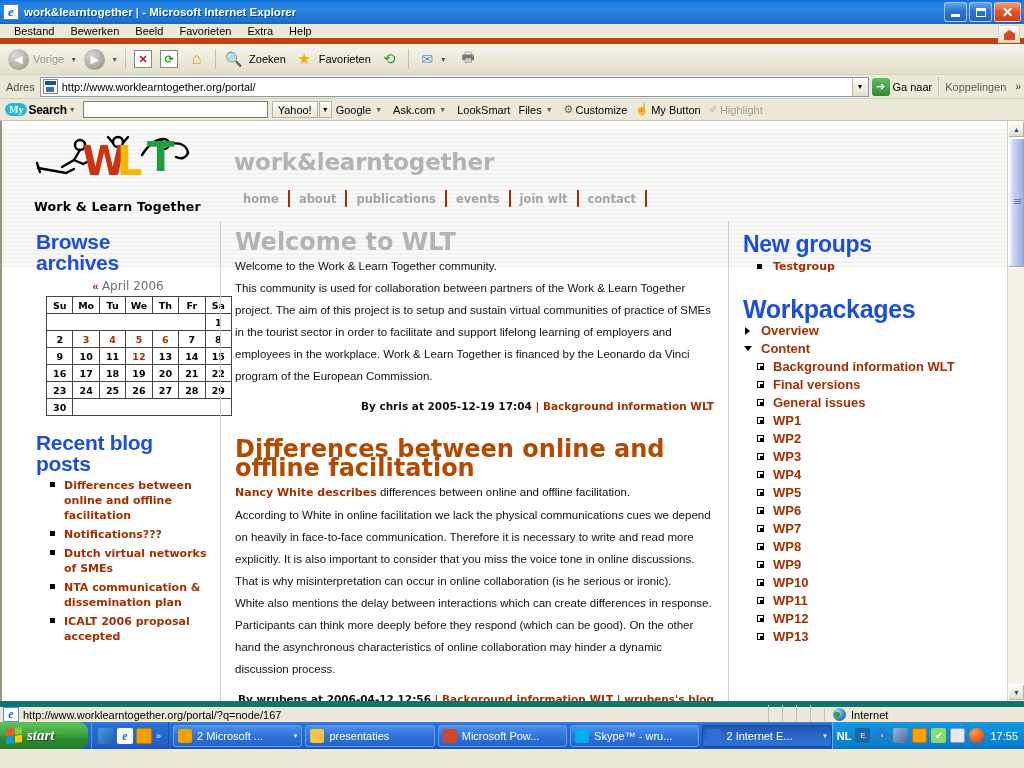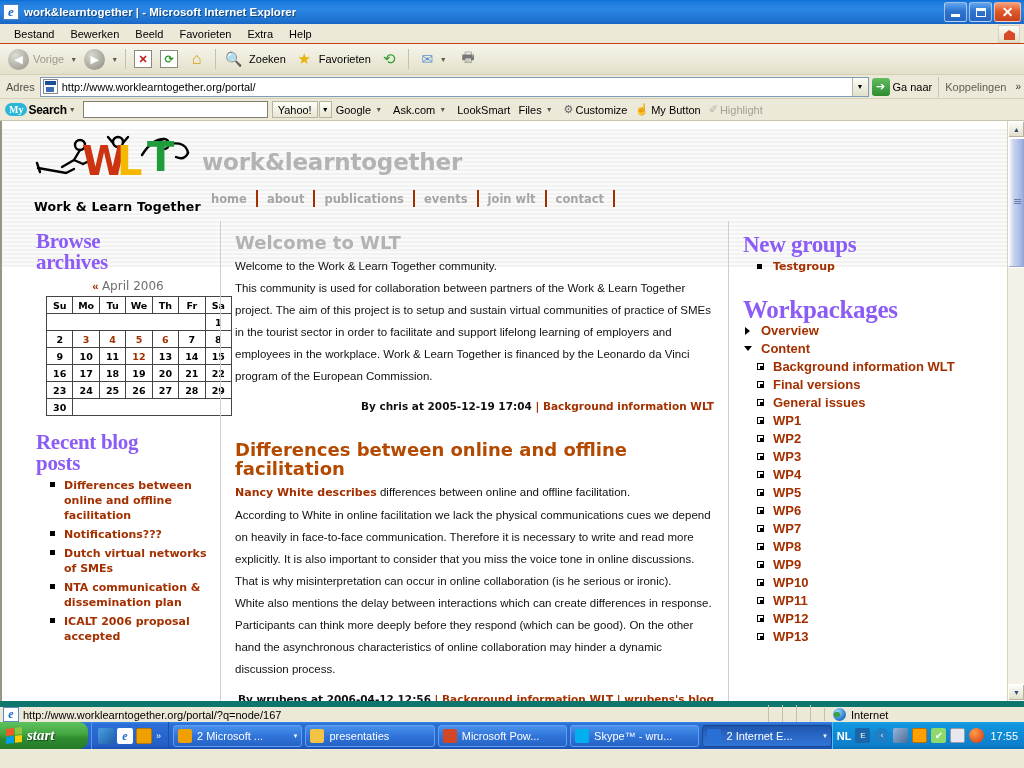--- a/index.html
+++ b/index.html
@@ -38,21 +38,21 @@
     background:linear-gradient(to bottom,#5fa6ee,#2f74cf 45%,#2565c0);
   }
   .wbtn.close{ background:linear-gradient(to bottom,#f5a07a,#e05a2a 45%,#c9401c); width:27px;}
   .wbtn .minglyph{ width:9px;height:3px;background:#fff;margin-top:6px;}
   .wbtn .maxglyph{ width:10px;height:9px;border:1.5px solid #fff;border-top-width:3px;}
   .wbtn .xglyph{ font-size:14px; line-height:12px; font-family:"Liberation Sans",sans-serif;}
 
   
   #menubar{
     height:20px;background:#ece9d8;display:flex;align-items:center;
-    padding-left:6px;border-bottom:1px solid #c2410c;position:relative;
+    padding-left:6px;border-bottom:6px solid #c2410c;position:relative;
   }
   #menubar .mi{ padding:2px 8px; font-size:11px; color:#000; }
   #mb-logo{ position:absolute;right:4px;top:1px;width:22px;height:18px;
     background:linear-gradient(to bottom,#fcfbf4,#e4e0cb); border:1px solid #d6d2bc;}
   #mb-logo:after{content:"";position:absolute;left:5px;top:4px;width:11px;height:10px;
     background:#d64a2a; clip-path:polygon(0 40%,45% 0,100% 35%,100% 100%,0 100%);}
 
   
   #toolbar{
     height:31px;background:linear-gradient(to bottom,#f6f5ec,#ebe8d7 60%,#e2dfc9);
@@ -136,35 +136,35 @@
 
   
   #site-head{ height:100px; display:flex; align-items:flex-start; padding-top:12px;}
   #logo-block{ width:200px; padding-left:32px; }
   #logo-art{ position:relative;width:168px;height:52px;}
   .ltr{position:absolute;font-family:"DejaVu Sans",sans-serif;font-weight:bold;font-size:40px;line-height:40px;}
   #l-w{left:48px;top:8px;color:#cc3311;}
   #l-l{left:83px;top:8px;color:#f5b800;}
   #l-t{left:113px;top:4px;color:#1f9c3c;}
   #logo-cap{font-family:"DejaVu Sans",sans-serif;font-weight:bold;font-size:12.5px;color:#000;margin-top:14px;letter-spacing:.2px;}
-  #site-title-block{ padding-top:16px; }
+  #site-title-block{ padding-top:16px;margin-left:32px; }
   #site-title{ font-family:"DejaVu Sans",sans-serif;font-weight:bold;font-size:23px;color:#b3b3b3;letter-spacing:-.2px;}
   #site-nav{ display:flex;margin-top:15px;align-items:stretch;height:17px;}
   #site-nav .nv{ color:#a5a5a5;font-size:11.5px;font-weight:bold;font-family:"DejaVu Sans",sans-serif;
      padding:0 9px;border-right:2px solid #a33000;display:flex;align-items:center;}
   #site-nav .nv:first-child{border-left:0;}
 
   
   #cols{display:flex; padding:0 0 0 0;}
   #leftcol{width:218px;padding:10px 0 0 34px;}
   #midcol{flex:1;border-left:1px solid #cfcfcf;border-right:1px solid #cfcfcf;padding:12px 14px 0 14px;min-height:420px;}
   #rightcol{width:278px;padding:12px 0 0 14px;}
 
   .blockhead{
-    font-family:Liberation Serif, serif;font-weight:bold;color:#8b5cf6;
+    font-family:Liberation Sans, sans-serif;font-weight:bold;color:#1d4ed8;
     font-size:21px;line-height:21px;letter-spacing:-.3px;
   }
   .blockhead.big{font-size:23px;line-height:23px;}
 
   
   #cal-nav{text-align:center;font-size:11.5px;color:#555;margin:6px 0 3px 0;}
   #cal-nav .prev{color:#a33000;font-weight:bold;}
   #cal-nav .mon{color:#6e6e6e;font-family:"DejaVu Sans",sans-serif;font-size:12px;}
   table#cal{border-collapse:collapse;width:186px;margin-left:10px;}
   table#cal th,table#cal td{
@@ -177,21 +177,21 @@
   table#cal td.link{color:#a33000;}
   table#cal td.today{color:#a33000;}
 
   
   ul.blist{list-style:none;margin:4px 0 0 0;padding:0 0 0 14px;}
   ul.blist li{position:relative;padding:0 0 4px 14px;font-size:11.5px;line-height:14px;}
   ul.blist li:before{content:"";position:absolute;left:0;top:4px;width:5px;height:5px;background:#000;}
   ul.blist li a{color:#a33000;font-weight:bold;text-decoration:none;font-family:"DejaVu Sans",sans-serif;font-size:11px;}
 
   
-  .art-title{font-family:"DejaVu Sans",sans-serif;font-weight:bold;font-size:18px;line-height:19px;color:#b3b3b3;margin-bottom:3px;}
+  .art-title{font-family:"DejaVu Sans",sans-serif;font-weight:bold;font-size:24px;line-height:19px;color:#b3b3b3;margin-bottom:3px;}
   .art-title.orange{color:#b34a00;}
   .art-body{font-size:11.5px;line-height:22px;color:#111;}
   .art-body b{color:#a33000;font-family:"DejaVu Sans",sans-serif;font-size:11px;}
   .art-meta{font-size:10.5px;text-align:right;margin-top:13px;font-family:"DejaVu Sans",sans-serif;font-weight:bold;color:#222;}
   .art-meta a{color:#a33000;text-decoration:none;}
   .art-meta .sep{color:#a33000;}
   .art-meta .plain{font-weight:bold;color:#111;}
 
   
   ul.rlist{list-style:none;margin:4px 0 0 0;padding:0 0 0 14px;}

